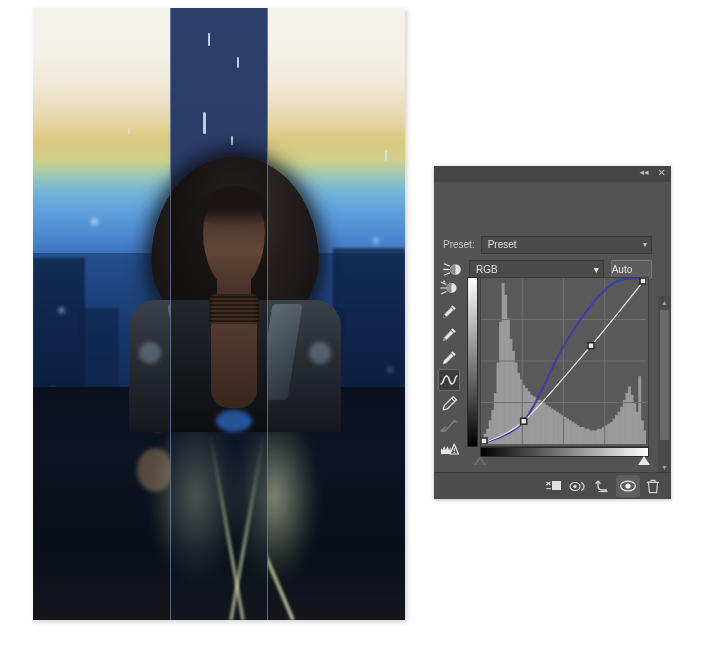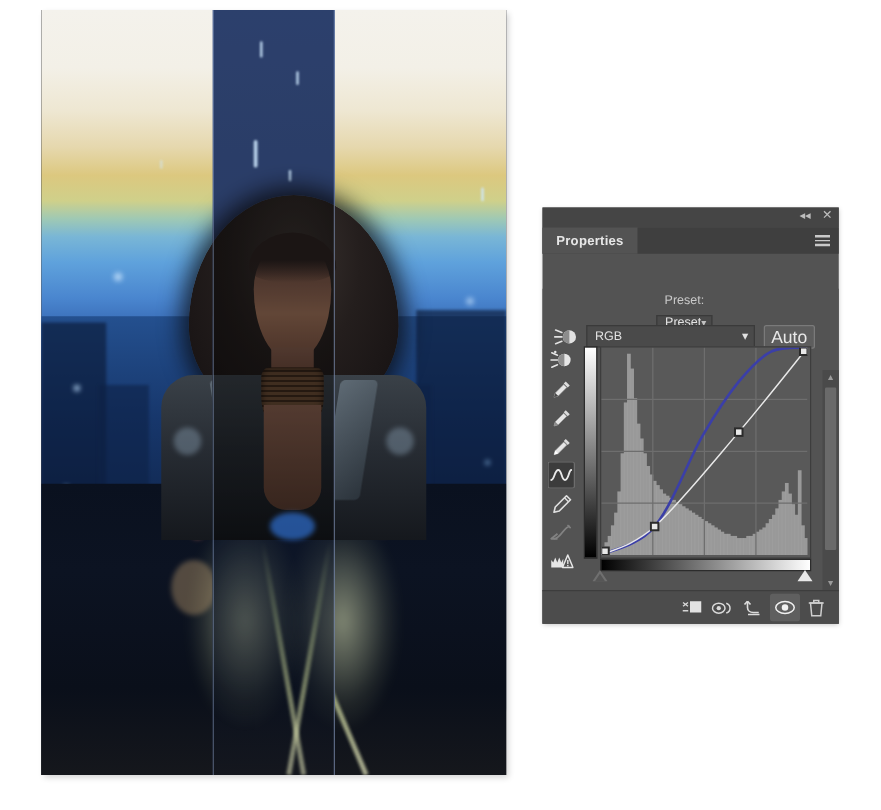--- a/index.html
+++ b/index.html
@@ -82,33 +82,33 @@
   .curve-thumb .g{position:absolute;inset:2px;
         background:
           linear-gradient(to right,transparent 49%,#9a9a9a 49%,#9a9a9a 51%,transparent 51%),
           linear-gradient(to bottom,transparent 49%,#9a9a9a 49%,#9a9a9a 51%,transparent 51%);}
   .curve-thumb svg{position:absolute;left:1px;top:1px;}
   .mask-thumb{width:17px;height:17px;background:#f2f2f2;display:flex;align-items:center;justify-content:center;}
   .mask-thumb .dot{width:8px;height:8px;border-radius:50%;background:#2a2a2a;}
   #adj-title{color:#dcdcdc;font-size:10.5px;font-weight:bold;}
 
   #panel-body{position:absolute;left:0;top:65px;right:0;bottom:0;background:#535353;}
-  #rowPreset{display:flex;align-items:center;height:19px;margin:4px 19px 0 9px;gap:6px;flex-direction:column;}
+  #rowPreset{display:flex;align-items:center;height:19px;margin:4px 19px 0 9px;gap:6px;}
   #rowPreset .lbl{color:#c9c9c9;font-size:10px;}
   .dd{flex:1;height:16px;background:#4a4a4a;border:1px solid #3a3a3a;
       display:flex;align-items:center;justify-content:space-between;
       padding:0 4px 0 6px;color:#e2e2e2;font-size:10px;}
   .dd .cv{font-size:8px;color:#c2c2c2;}
   #rowChannel{display:flex;align-items:center;height:20px;margin:5px 19px 0 9px;gap:7px;}
   #eyedrop-gray{width:19px;height:15px;position:relative;}
   #ddChannel{width:131px;height:16px;background:#4a4a4a;border:1px solid #3a3a3a;
       display:flex;align-items:center;justify-content:space-between;padding:0 4px 0 6px;
       color:#e2e2e2;font-size:10px;}
   #btnAuto{width:42px;height:17px;background:#5d5d5d;border:1px solid #7a7a7a;border-radius:2px;
-      color:#e8e8e8;font-size:14px;display:flex;align-items:center;justify-content:center;}
+      color:#e8e8e8;font-size:10px;display:flex;align-items:center;justify-content:flex-start;}
 
   
   #toolcol{position:absolute;left:4px;top:46px;width:26px;}
   .tool{width:22px;height:22px;margin-bottom:1px;display:flex;align-items:center;justify-content:center;border-radius:2px;}
   .tool.active{background:#3c3c3c;box-shadow:inset 0 0 0 1px #6d6d6d;}
   .tool.disabled{opacity:.38;}
 
   
   #graphwrap{position:absolute;left:33px;top:46px;width:182px;height:182px;}
   #vbar{position:absolute;left:0;top:0;width:9px;height:168px;
@@ -227,30 +227,20 @@
 
 <div id="panel">
 
   <div id="panel-titlebar">
     <div class="tb-icons">
       <span>◂◂</span>
       <span style="font-size:10px;">✕</span>
     </div>
   </div>
 
-  <div id="tabstrip">
-    <div id="tab-properties">
-      <span>Properties</span>
-    </div>
-    <div id="panel-menu">
-      <i></i>
-        <i></i>
-        <i></i>
-    </div>
-  </div>
 
 
   <div id="panel-body">
 
     <div id="rowPreset">
       <div class="lbl">Preset:</div>
       <div class="dd">
         <span>Preset</span>
         <span class="cv">▾</span>
       </div>

